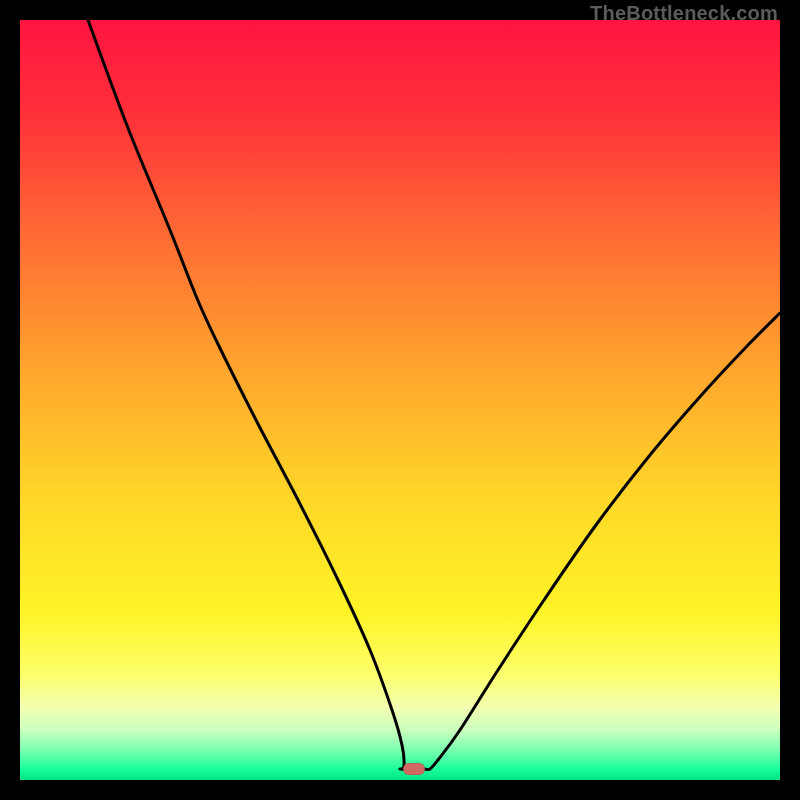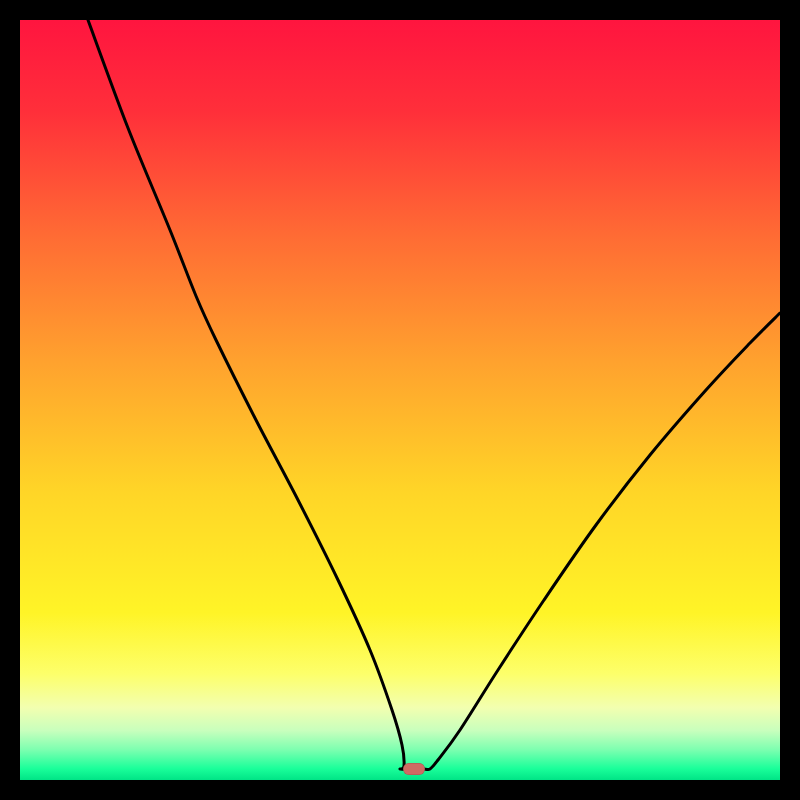--- a/index.html
+++ b/index.html
@@ -89,14 +89,15 @@
     </svg>
 
     <svg class="curve" viewBox="0 0 760 760" preserveAspectRatio="none">
       <path id="curve-path" fill="none" stroke-linecap="round" stroke-linejoin="round" d="M 68 0 C 74.66666666666667 18, 94.33333333333333 73, 108 108 C 121.66666666666667 143, 138.66666666666666 182, 150 210 C 161.33333333333334 238, 168.33333333333334 257.6666666666667, 176 276 C 183.66666666666666 294.3333333333333, 186 299.3333333333333, 196 320 C 206 340.6666666666667, 222.33333333333334 373.3333333333333, 236 400 C 249.66666666666666 426.6666666666667, 264.3333333333333 453.3333333333333, 278 480 C 291.6666666666667 506.6666666666667, 306 535, 318 560 C 330 585, 341 608.3333333333334, 350 630 C 359 651.6666666666666, 366.6666666666667 674.1666666666666, 372 690 C 377.3333333333333 705.8333333333334, 380 715.6666666666666, 382 725 C 384 734.3333333333334, 384.3333333333333 742, 384 746 C 383.6666666666667 750, 379.3333333333333 748.5, 380 749 C 380.6666666666667 749.5, 384 749, 388 749 C 392 749, 400.3333333333333 749, 404 749 C 407.6666666666667 749, 407.6666666666667 750.5, 410 749 C 412.3333333333333 747.5, 413 746.5, 418 740 C 423 733.5, 430 725, 440 710 C 450 695, 464 671.6666666666666, 478 650 C 492 628.3333333333334, 507.6666666666667 604.1666666666666, 524 580 C 540.3333333333334 555.8333333333334, 558.3333333333334 529.1666666666666, 576 505 C 593.6666666666666 480.8333333333333, 611.6666666666666 457.5, 630 435 C 648.3333333333334 412.5, 669.3333333333334 388.6666666666667, 686 370 C 702.6666666666666 351.3333333333333, 717.6666666666666 335.8333333333333, 730 323 C 742.3333333333334 310.1666666666667, 755 298, 760 293" stroke="#000000" stroke-width="3"></path>
     </svg>
 
     <div class="marker" style="left: 51.8%; top: 98.6%; background: rgb(207, 106, 99);"></div>
 
   </div>
 
+  <div class="watermark">TheBottleneck.com</div>
 
 </div>
 
 </body></html>

